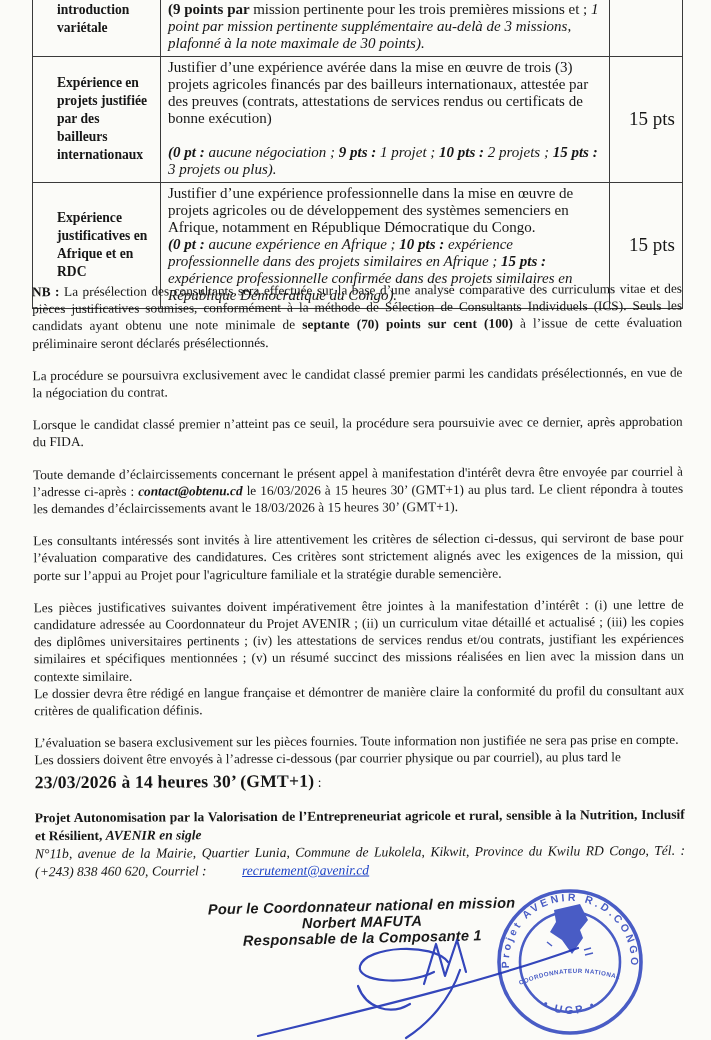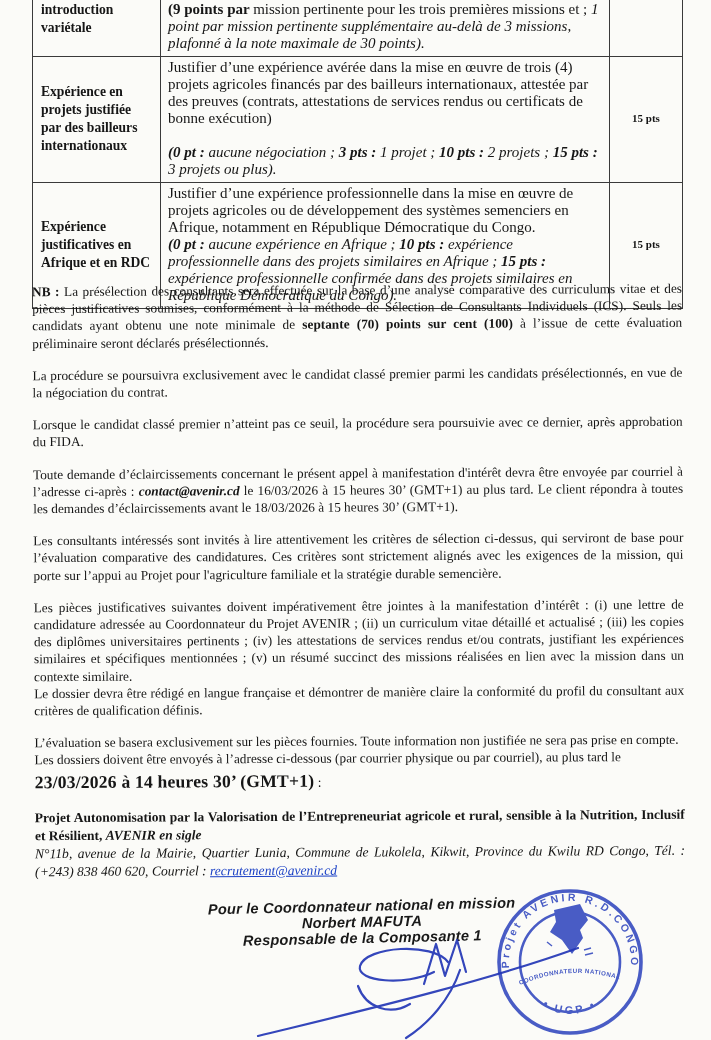--- a/index.html
+++ b/index.html
@@ -22,38 +22,38 @@
     border:1.6px solid #3a3a3a;
     padding:2px 7px 4px 7px;
     font-size:15px;line-height:17px;
     vertical-align:middle;
   }
   .criteria-table col.w1{width:128px;}
   .criteria-table col.w2{width:449px;}
   .criteria-table col.w3{width:73px;}
   tr.r1{height:53px;} tr.r2{height:100px;} tr.r3{height:118px;}
   tr.r1 td{vertical-align:top;}
-  td.c1{font-weight:bold;font-size:13.6px;line-height:18px;padding-left:8px;}
-  td.c3{text-align:center;font-weight:bold;font-size:11px;}
+  td.c1{font-weight:bold;font-size:13.6px;line-height:18px;padding-left:24px;}
+  td.c3{text-align:right;font-weight:normal;font-size:19px;}
   .cellp{margin:0;}
   .cellp.gap2{margin-top:17px;}
   
   .text-flow{
     position:absolute;left:32px;top:283px;width:650px;
     transform:rotate(-0.3deg);transform-origin:40px 0;
   }
   .para{margin:0;text-align:justify;font-size:13.3px;line-height:17.2px;}
   .gap{margin-top:15px;}
   .b{font-weight:bold;}
   .i{font-style:italic;}
   .deadline{margin-top:1px;font-size:17.6px;line-height:24px;text-align:left;letter-spacing:.2px;}
   .deadline span:last-child{font-size:13.5px;font-weight:normal;}
   .addr1{margin-top:13px;font-size:13.5px;line-height:18px;}
   .addr2{font-size:13.6px;line-height:18px;}
-  .email{color:#1b41c6;font-style:italic;text-decoration:underline;cursor:pointer;}
+  .email{color:#1b41c6;font-style:italic;text-decoration:underline;cursor:pointer;margin-left:32px;}
   
   .sig-block{
     position:absolute;left:112px;top:899px;width:500px;
     text-align:center;
     font-family:"Liberation Sans", sans-serif;
     font-weight:bold;font-style:italic;
     font-size:14.6px;line-height:15.8px;
     letter-spacing:.2px;color:#191919;
     transform:rotate(-1.3deg);
   }
@@ -75,41 +75,41 @@
       <tr class="r1">
         <td class="c1">introduction variétale</td>
         <td class="c2">
           <p class="cellp"><span class="b">(9 points par </span><span>mission pertinente pour les trois premières missions et ; </span><span class="i">1 point par mission pertinente supplémentaire au-delà de 3 missions, plafonné à la note maximale de 30 points).</span></p>
         </td>
         <td class="c3"></td>
       </tr>
       <tr class="r2">
         <td class="c1">Expérience en projets justifiée par des bailleurs internationaux</td>
         <td class="c2">
-          <p class="cellp"><span>Justifier d’une expérience avérée dans la mise en œuvre de trois (4) projets agricoles financés par des bailleurs internationaux, attestée par des preuves (contrats, attestations de services rendus ou certificats de bonne exécution)</span></p>
-          <p class="cellp gap2"><span class="b i">(0 pt : </span><span class="i">aucune négociation ; </span><span class="b i">3 pts : </span><span class="i">1 projet ; </span><span class="b i">10 pts : </span><span class="i">2 projets ; </span><span class="b i">15 pts : </span><span class="i">3 projets ou plus).</span></p>
+          <p class="cellp"><span>Justifier d’une expérience avérée dans la mise en œuvre de trois (3) projets agricoles financés par des bailleurs internationaux, attestée par des preuves (contrats, attestations de services rendus ou certificats de bonne exécution)</span></p>
+          <p class="cellp gap2"><span class="b i">(0 pt : </span><span class="i">aucune négociation ; </span><span class="b i">9 pts : </span><span class="i">1 projet ; </span><span class="b i">10 pts : </span><span class="i">2 projets ; </span><span class="b i">15 pts : </span><span class="i">3 projets ou plus).</span></p>
         </td>
         <td class="c3">15 pts</td>
       </tr>
       <tr class="r3">
         <td class="c1">Expérience justificatives en Afrique et en RDC</td>
         <td class="c2">
           <p class="cellp"><span>Justifier d’une expérience professionnelle dans la mise en œuvre de projets agricoles ou de développement des systèmes semenciers en Afrique, notamment en République Démocratique du Congo.</span></p>
           <p class="cellp"><span class="b i">(0 pt : </span><span class="i">aucune expérience en Afrique ; </span><span class="b i">10 pts : </span><span class="i">expérience professionnelle dans des projets similaires en Afrique ; </span><span class="b i">15 pts : </span><span class="i">expérience professionnelle confirmée dans des projets similaires en République Démocratique du Congo).</span></p>
         </td>
         <td class="c3">15 pts</td>
       </tr>
     </tbody>
   </table>
 
   <div class="text-flow">
     <p class="para"><span class="b">NB :</span><span> La présélection des consultants sera effectuée sur la base d’une analyse comparative des curriculums vitae et des pièces justificatives soumises, conformément à la méthode de Sélection de Consultants Individuels (ICS). Seuls les candidats ayant obtenu une note minimale de </span><span class="b">septante (70) points sur cent (100)</span><span> à l’issue de cette évaluation préliminaire seront déclarés présélectionnés.</span></p>
     <p class="para gap"><span>La procédure se poursuivra exclusivement avec le candidat classé premier parmi les candidats présélectionnés, en vue de la négociation du contrat.</span></p>
     <p class="para gap"><span>Lorsque le candidat classé premier n’atteint pas ce seuil, la procédure sera poursuivie avec ce dernier, après approbation du FIDA.</span></p>
-    <p class="para gap"><span>Toute demande d’éclaircissements concernant le présent appel à manifestation d'intérêt devra être envoyée par courriel à l’adresse ci-après : </span><span class="b i">contact@avenir.cd</span><span> le 16/03/2026 à 15 heures 30’ (GMT+1) au plus tard. Le client répondra à toutes les demandes d’éclaircissements avant le 18/03/2026 à 15 heures 30’ (GMT+1).</span></p>
+    <p class="para gap"><span>Toute demande d’éclaircissements concernant le présent appel à manifestation d'intérêt devra être envoyée par courriel à l’adresse ci-après : </span><span class="b i">contact@obtenu.cd</span><span> le 16/03/2026 à 15 heures 30’ (GMT+1) au plus tard. Le client répondra à toutes les demandes d’éclaircissements avant le 18/03/2026 à 15 heures 30’ (GMT+1).</span></p>
     <p class="para gap"><span>Les consultants intéressés sont invités à lire attentivement les critères de sélection ci-dessus, qui serviront de base pour l’évaluation comparative des candidatures. Ces critères sont strictement alignés avec les exigences de la mission, qui porte sur l’appui au Projet pour l'agriculture familiale et la stratégie durable semencière.</span></p>
     <p class="para gap"><span>Les pièces justificatives suivantes doivent impérativement être jointes à la manifestation d’intérêt : (i) une lettre de candidature adressée au Coordonnateur du Projet AVENIR ; (ii) un curriculum vitae détaillé et actualisé ; (iii) les copies des diplômes universitaires pertinents ; (iv) les attestations de services rendus et/ou contrats, justifiant les expériences similaires et spécifiques mentionnées ; (v) un résumé succinct des missions réalisées en lien avec la mission dans un contexte similaire.</span></p>
     <p class="para"><span>Le dossier devra être rédigé en langue française et démontrer de manière claire la conformité du profil du consultant aux critères de qualification définis.</span></p>
     <p class="para gap"><span>L’évaluation se basera exclusivement sur les pièces fournies. Toute information non justifiée ne sera pas prise en compte.</span></p>
     <p class="para"><span>Les dossiers doivent être envoyés à l’adresse ci-dessous (par courrier physique ou par courriel), au plus tard le</span></p>
     <p class="para deadline"><span class="b">23/03/2026 à 14 heures 30’ (GMT+1)</span><span> :</span></p>
     <div>
       <p class="para addr1"><span class="b">Projet Autonomisation par la Valorisation de l’Entrepreneuriat agricole et rural, sensible à la Nutrition, Inclusif et Résilient, </span><span class="b i">AVENIR en sigle</span></p>
       <p class="para addr2"><span><span class="i">N°11b, avenue de la Mairie, Quartier Lunia, Commune de Lukolela, Kikwit, Province du Kwilu RD Congo, Tél. : (+243) 838 460 620, Courriel : </span></span><a class="email">recrutement@avenir.cd</a></p>
     </div>

